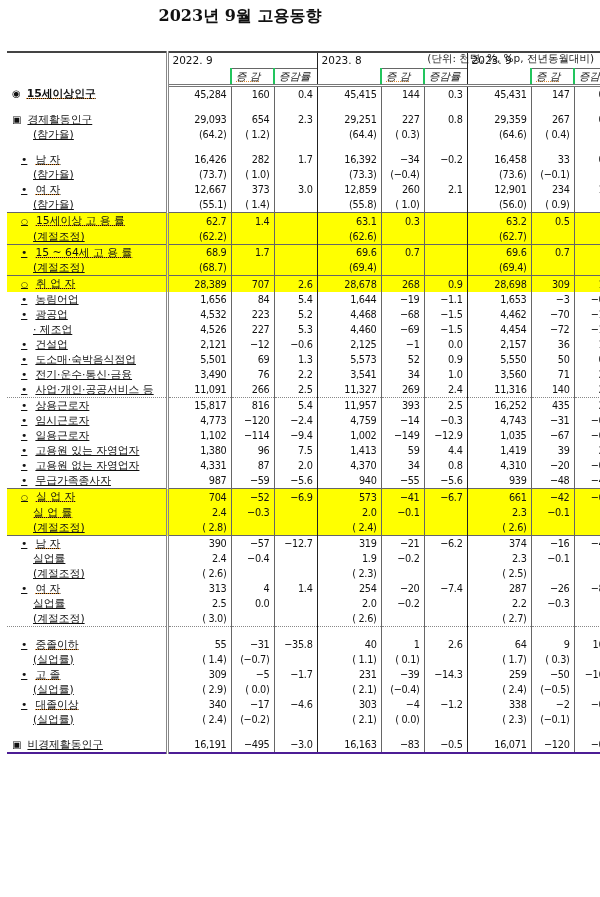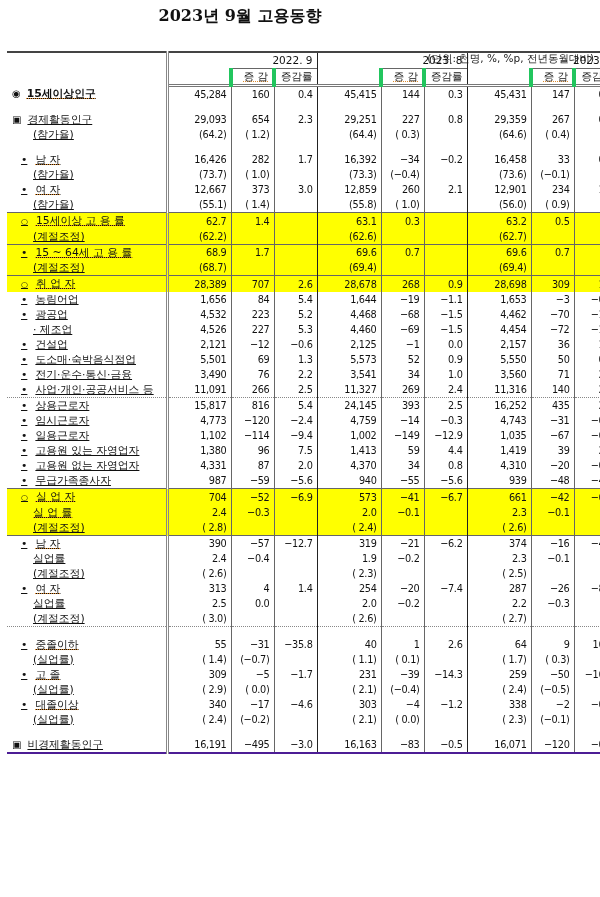--- a/index.html
+++ b/index.html
@@ -17,24 +17,24 @@
     position: absolute; top: 51px; left: 7px; width: 587px;
     border-collapse: collapse; table-layout: fixed;
     font-size: 10.8px;
   }
   table.main col.c0 { width: 160px; }
   table.main col.v  { width: 64px; }
   table.main col.d  { width: 43px; }
   table.main col.r  { width: 43px; }
   table.main td { padding: 0 4px; height: 15px; line-height: 15px; white-space: nowrap; vertical-align: middle; }
   table.main td.num { text-align: right; font-family: "DejaVu Sans Condensed", "DejaVu Sans", sans-serif; letter-spacing: -0.3px; }
-  .hdr td { height: 16px; line-height: 16px; font-size: 10.5px; text-align: right; }
+  .hdr td { height: 16px; line-height: 16px; font-size: 10.5px; text-align: left; }
   .hdr-top td { border-top: 2px solid #444; }
   .hdr-bot td { border-bottom: 3px double #777; }
-  .sub-lbl { border-left: 4px solid #22c55e; border-top: 1px solid #666; }
+  .sub-lbl { border-left: 2px solid #22c55e; border-top: 1px solid #666; font-style: italic; }
   td.sep0 { border-right: 3px double #888 !important; }
   td.bl { border-left: 1px solid #666; }
   td.blk { border-left: 1.5px solid #222; }
   .yellow td { background: #ffff00; }
   .lbl { text-align: left; text-decoration: underline; }
   .ind1 { padding-left: 14px !important; }
   .ind2 { padding-left: 26px !important; }
   .bullet-o::before { content: "○"; font-size: 8px; margin-right: 8px; }
   .bullet-d::before { content: "•"; margin-right: 8px; }
   .u { text-decoration: underline; text-decoration-color: #e08a2a; text-decoration-style: dotted; }
@@ -332,21 +332,21 @@
         <td class="num bl">2.4</td>
         <td class="num blk">11,316</td>
         <td class="num bl">140</td>
         <td class="num bl">2.0</td>
       </tr>
       <tr class="rule-dot">
         <td class="lbl sep0 ind1 bullet-d"><span>상용근로자</span></td>
         <td class="num ">15,817</td>
         <td class="num bl">816</td>
         <td class="num bl">5.4</td>
-        <td class="num blk">24,145</td>
+        <td class="num blk">11,957</td>
         <td class="num bl">393</td>
         <td class="num bl">2.5</td>
         <td class="num blk">16,252</td>
         <td class="num bl">435</td>
         <td class="num bl">2.8</td>
       </tr>
       <tr class="">
         <td class="lbl sep0 ind1 bullet-d"><span>임시근로자</span></td>
         <td class="num ">4,773</td>
         <td class="num bl">−120</td>

